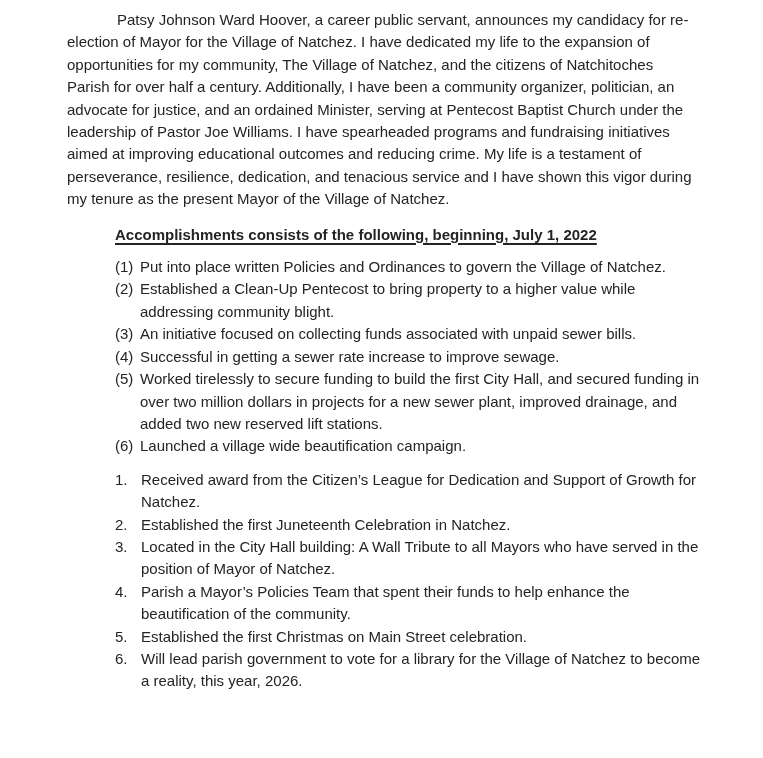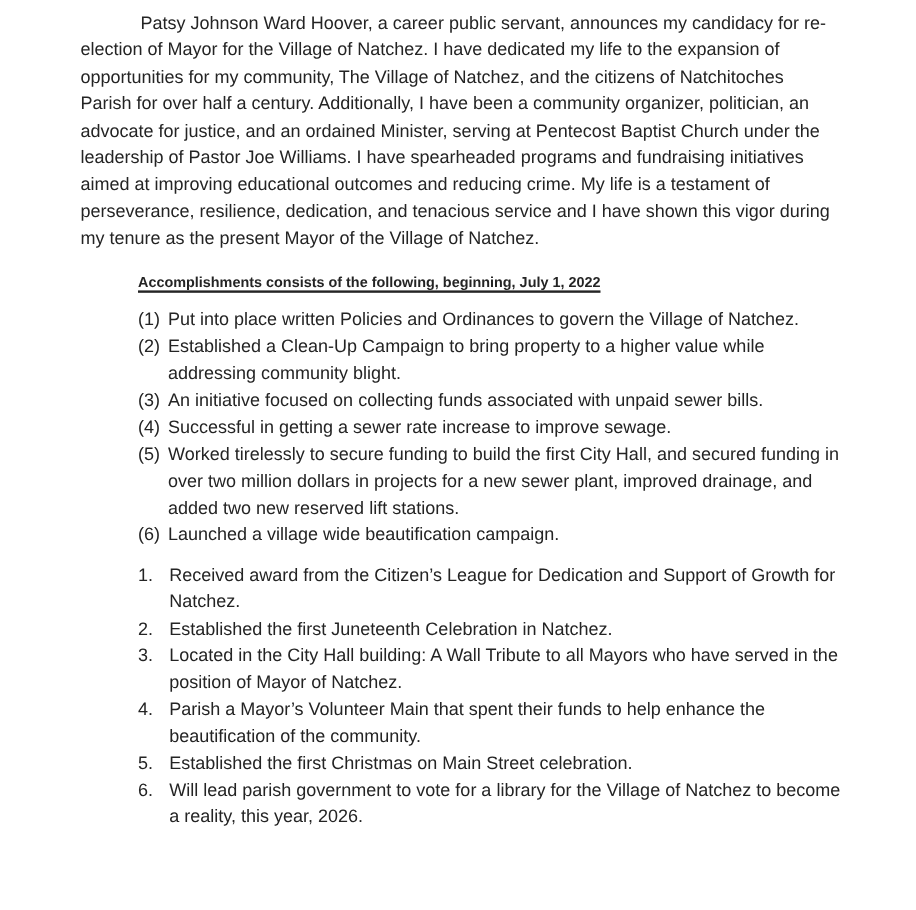--- a/index.html
+++ b/index.html
@@ -22,21 +22,21 @@
     box-sizing: border-box;
     width: 763px;
     height: 758px;
   }
   .intro {
     margin: 0;
     max-width: 632px;
     text-indent: 50px;
   }
   .heading {
-    font-size: 12px;
+    font-size: 15px;
     font-weight: 700;
     text-decoration: underline;
     text-decoration-thickness: 1.5px;
     text-underline-offset: 3px;
     margin: 13px 0 0 48px;
   }
   .list {
     margin-left: 48px;
   }
   .list-a { margin-top: 10px; }
@@ -69,21 +69,21 @@
 
   <h2 class="heading">Accomplishments consists of the following, beginning, July 1, 2022</h2>
 
   <div class="list list-a">
     <div class="li">
       <span class="marker">(1)</span>
       <span class="runs"><span>Put into place written </span><span class="b">Policies</span><span> and </span><span class="b">Ordinances</span><span> to govern the Village of Natchez.</span></span>
     </div>
     <div class="li">
       <span class="marker b">(2)</span>
-      <span class="runs"><span>Established a </span><span class="b">Clean-Up Campaign</span><span> to bring </span><span class="b">property</span><span> to a </span><span class="b">higher value</span><span> while </span><span class="b">addressing community blight.</span></span>
+      <span class="runs"><span>Established a </span><span class="b">Clean-Up Pentecost</span><span> to bring </span><span class="b">property</span><span> to a </span><span class="b">higher value</span><span> while </span><span class="b">addressing community blight.</span></span>
     </div>
     <div class="li">
       <span class="marker">(3)</span>
       <span class="runs"><span>An initiative focused on </span><span class="b">collecting funds</span><span> associated with </span><span class="b">unpaid sewer bills.</span></span>
     </div>
     <div class="li">
       <span class="marker">(4)</span>
       <span class="runs"><span>Successful in getting a </span><span class="b">sewer rate increase</span><span> to </span><span class="b">improve sewage.</span></span>
     </div>
     <div class="li">
@@ -105,21 +105,21 @@
     <div class="li">
       <span class="marker">2.</span>
       <span class="runs"><span>Established the first </span><span class="b">Juneteenth Celebra</span><span>tion in Natchez.</span></span>
     </div>
     <div class="li">
       <span class="marker">3.</span>
       <span class="runs"><span>Located in the City Hall building: </span><span class="b">A Wall Tribute to all Mayors</span><span> who have served in the position of Mayor of Natchez.</span></span>
     </div>
     <div class="li">
       <span class="marker">4.</span>
-      <span class="runs"><span>Parish a </span><span class="b">Mayor’s Volunteer Main</span><span> that spent their funds to help enhance the beautification of the community.</span></span>
+      <span class="runs"><span>Parish a </span><span class="b">Mayor’s Policies Team</span><span> that spent their funds to help enhance the beautification of the community.</span></span>
     </div>
     <div class="li">
       <span class="marker">5.</span>
       <span class="runs"><span>Established the first </span><span class="b">Christmas on Main Street</span><span> celebration.</span></span>
     </div>
     <div class="li">
       <span class="marker">6.</span>
       <span class="runs"><span>Will lead </span><span class="b">parish government</span><span> to </span><span class="b">vote for a library</span><span> for the Village of Natchez to become a reality, this year, 2026.</span></span>
     </div>
   </div>

